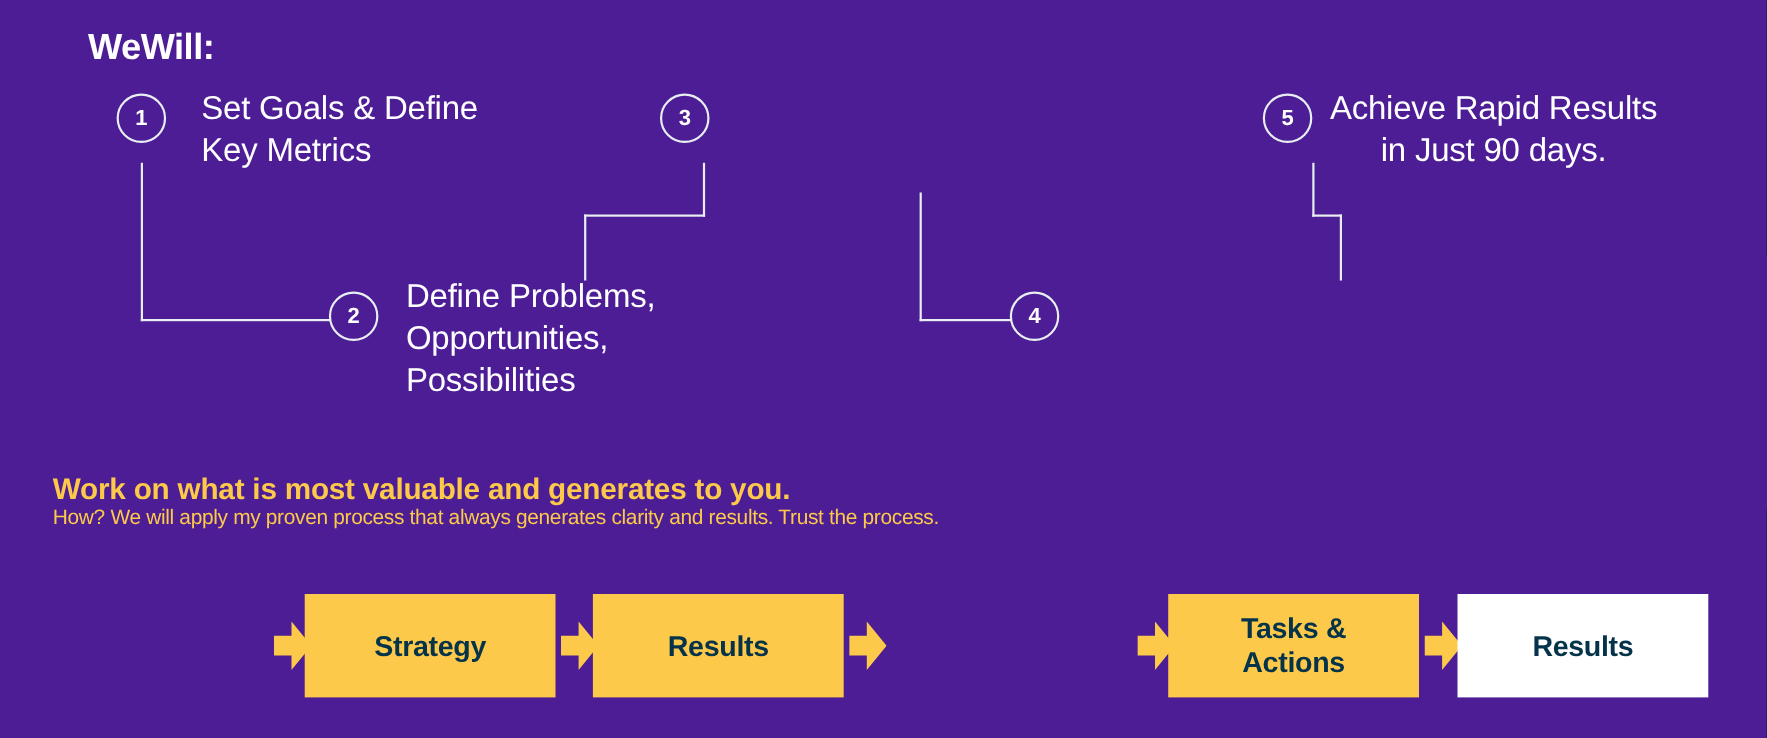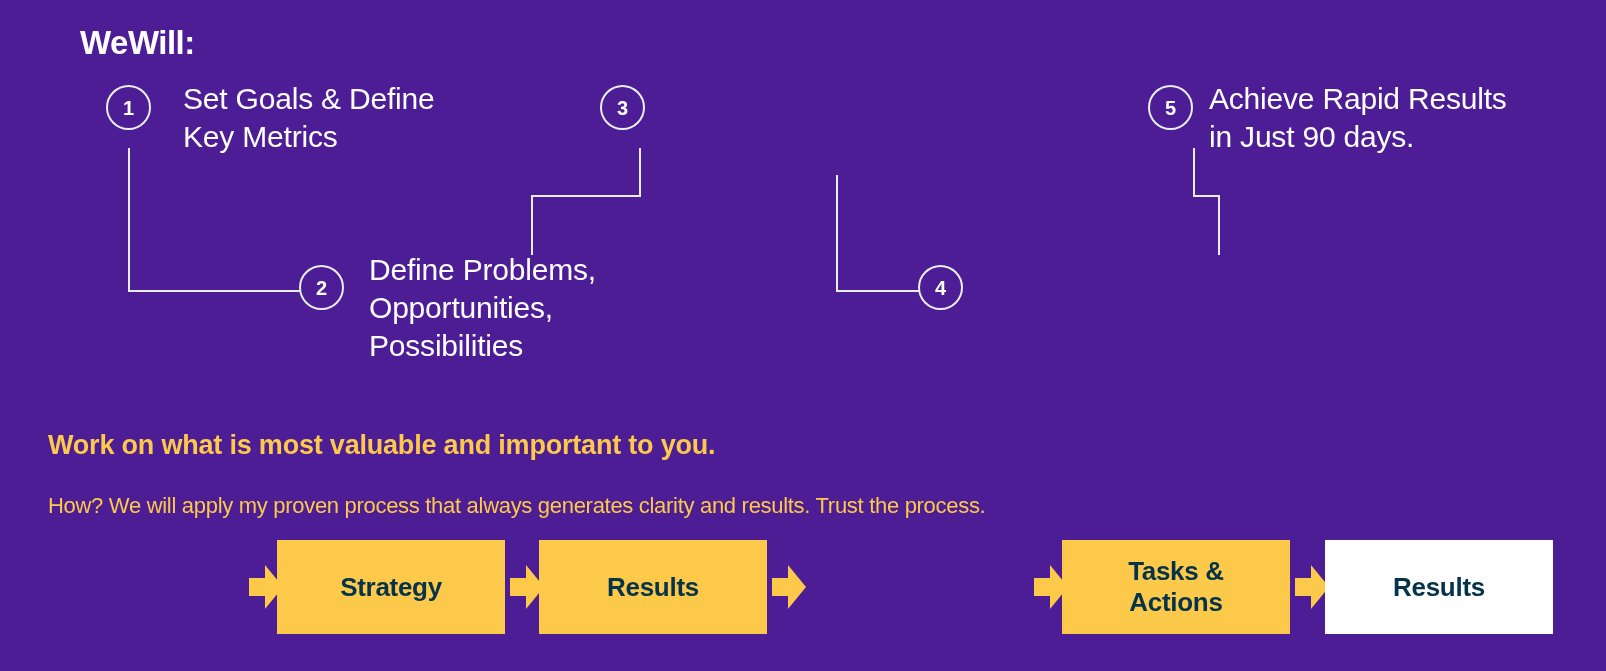--- a/index.html
+++ b/index.html
@@ -78,22 +78,22 @@
     top: 430px;
     font-size: 27px;
     font-weight: bold;
     color: #fcc94a;
     letter-spacing: -0.2px;
     white-space: nowrap;
   }
   .tagline-reg {
     position: absolute;
     left: 48px;
-    top: 493px;
-    font-size: 22px;
+    top: 460px;
+    font-size: 19px;
     font-weight: 400;
     color: #fcc94a;
     letter-spacing: -0.3px;
     white-space: nowrap;
   }
 
   
   .procbox {
     position: absolute;
     top: 540px;
@@ -160,24 +160,24 @@
     <span>3</span>
   </div>
 
   <div class="circle" style="left:918px; top:265px;">
     <span>4</span>
   </div>
 
   <div class="circle" style="left:1148px; top:85px;">
     <span>5</span>
   </div>
-  <div class="steptext" style="left:1209px; top:80px;">Achieve Rapid Results
+  <div class="steptext" style="left:1209px; top:80px;text-align:center;">Achieve Rapid Results
 in Just 90 days.</div>
 
-  <div class="tagline-bold">Work on what is most valuable and important to you.</div>
+  <div class="tagline-bold">Work on what is most valuable and generates to you.</div>
   <div class="tagline-reg">How?  We will apply my proven process that always generates clarity and results.  Trust the process.</div>
 
   <div class="arrow" style="left:249px;">
     <svg width="34" height="44" viewBox="0 0 34 44">
         <path d="M0 13 H16 V0 L34 22 L16 44 V31 H0 Z" fill="#fcc94a"></path>
       </svg>
   </div>
 
   <div class="procbox" style="left:277px; width:228px;">Strategy</div>
   <div class="arrow" style="left:510px;">

